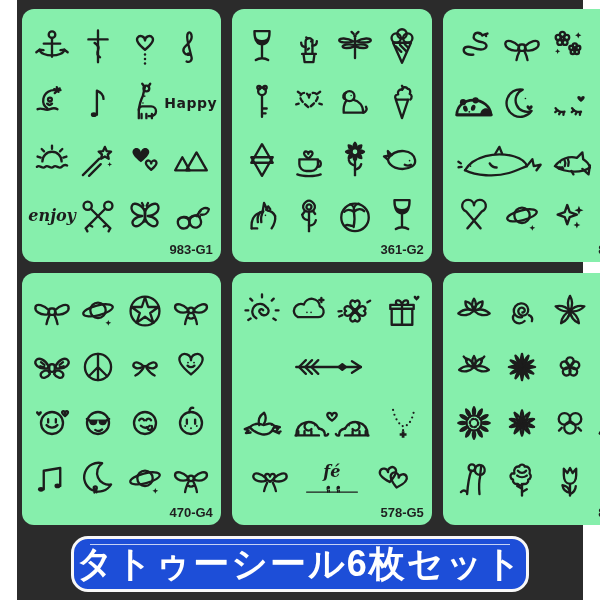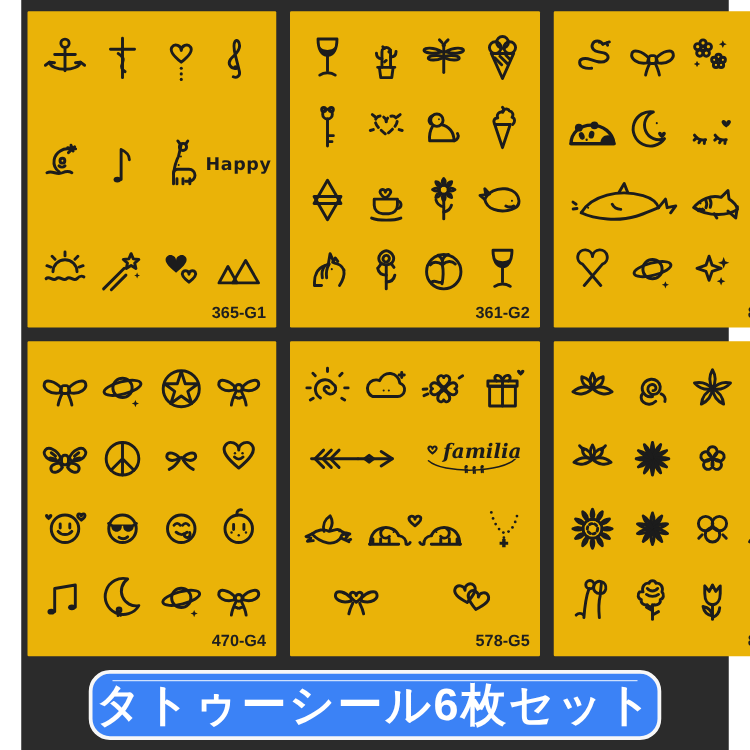--- a/index.html
+++ b/index.html
@@ -1,41 +1,41 @@
 <!DOCTYPE html>
 <html><head>
 <meta charset="utf-8">
 <style>
   html,body{margin:0;padding:0}
   body{width:600px;height:600px;position:relative;background:#ffffff;overflow:hidden;
        font-family:"Liberation Sans","DejaVu Sans",sans-serif}
   .stage{position:absolute;top:0;bottom:0;left:17px;right:17px;background:#2b2b2b}
   .sheet-grid{display:grid;grid-template-columns:1fr 1fr 1fr;grid-template-rows:253px 252px;
        gap:11px;padding:9px 5px 0 5px}
-  .sheet{position:relative;background:#eab308;border-radius:1px;
+  .sheet{position:relative;background:#86efac;border-radius:12px;
        display:flex;flex-direction:column;justify-content:space-between;
        padding:14px 7px 22px 7px;box-sizing:border-box}
   .row{display:flex;align-items:center;min-height:48px}
   .cell{flex:1;display:flex;align-items:center;justify-content:center;min-width:0}
   .cell.col{flex-direction:column}
   .ic{width:44px;height:44px;stroke:#1c1c1c;fill:none;stroke-width:1.7;
       stroke-linecap:round;stroke-linejoin:round;overflow:visible}
   .ic.wide{width:98px;height:44px}
   .ic.mini{width:14px;height:14px;stroke-width:1.9;margin-right:1px}
   .ic.flo{height:16px;stroke-width:1.5}
   .ic.flo.familia{width:84px;margin-top:-3px}
   .ic.flo.birds{width:58px;margin-top:-1px}
   .word{display:flex;align-items:center;justify-content:center;color:#1c1c1c;white-space:nowrap}
   .word.print{font-family:"DejaVu Sans",sans-serif;font-weight:700;font-size:14px;letter-spacing:.5px}
   .word.script{font-family:"DejaVu Serif","Liberation Serif",serif;font-style:italic;
        font-weight:700;font-size:16px}
   .code{position:absolute;right:8px;bottom:5px;font-weight:700;font-size:13px;color:#1f1f1f;
        font-family:"Liberation Sans","DejaVu Sans",sans-serif}
   .banner{position:relative;margin:11px auto 0 auto;width:452px;height:50px;
-       border:3px solid #f7f7f7;border-radius:17px;background:#3b82f6;
+       border:3px solid #f7f7f7;border-radius:17px;background:#1d4ed8;
        display:flex;align-items:center;justify-content:center}
   .banner .inner-line{position:absolute;top:5px;left:16px;right:16px;height:1px;
        background:rgba(255,255,255,.75)}
   .banner-label{color:#ffffff;font-size:36px;font-weight:700;letter-spacing:2px;
        font-family:"Liberation Sans","DejaVu Sans",sans-serif}
 </style>
 </head>
 <body>
 
 <svg style="position:absolute;width:0;height:0" aria-hidden="true">
@@ -678,21 +678,43 @@
             <svg class="ic">
               <use href="#i-heart-pair"></use>
             </svg>
           </div>
           <div class="cell" style="flex: 1 1 0%;">
             <svg class="ic">
               <use href="#i-mountains"></use>
             </svg>
           </div>
         </div>
-        <div class="code">365-G1</div>
+        <div class="row">
+          <div class="cell" style="flex: 1 1 0%;">
+            <div class="word script">
+              <span>enjoy</span>
+            </div>
+          </div>
+          <div class="cell" style="flex: 1 1 0%;">
+            <svg class="ic">
+              <use href="#i-crossed-keys"></use>
+            </svg>
+          </div>
+          <div class="cell" style="flex: 1 1 0%;">
+            <svg class="ic">
+              <use href="#i-butterfly"></use>
+            </svg>
+          </div>
+          <div class="cell" style="flex: 1 1 0%;">
+            <svg class="ic">
+              <use href="#i-acorns"></use>
+            </svg>
+          </div>
+        </div>
+        <div class="code">983-G1</div>
       </div>
       <div class="sheet">
         <div class="row">
           <div class="cell" style="flex: 1 1 0%;">
             <svg class="ic">
               <use href="#i-wine-glass"></use>
             </svg>
           </div>
           <div class="cell" style="flex: 1 1 0%;">
             <svg class="ic">
@@ -973,31 +995,20 @@
               <use href="#i-gift"></use>
             </svg>
           </div>
         </div>
         <div class="row">
           <div class="cell" style="flex: 2 1 0%;">
             <svg class="ic wide">
               <use href="#i-arrow"></use>
             </svg>
           </div>
-          <div class="cell col" style="flex: 2 1 0%;">
-            <div class="word script">
-              <svg class="ic mini">
-                <use href="#i-mini-heart"></use>
-              </svg>
-              <span>familia</span>
-            </div>
-            <svg class="ic flo familia">
-              <use href="#i-flo-familia"></use>
-            </svg>
-          </div>
         </div>
         <div class="row">
           <div class="cell" style="flex: 1 1 0%;">
             <svg class="ic">
               <use href="#i-dove"></use>
             </svg>
           </div>
           <div class="cell" style="flex: 2 1 0%;">
             <svg class="ic wide">
               <use href="#i-elephants"></use>
@@ -1006,20 +1017,28 @@
           <div class="cell" style="flex: 1 1 0%;">
             <svg class="ic">
               <use href="#i-rosary"></use>
             </svg>
           </div>
         </div>
         <div class="row">
           <div class="cell" style="flex: 1 1 0%;">
             <svg class="ic">
               <use href="#i-bow-heart"></use>
+            </svg>
+          </div>
+          <div class="cell col" style="flex: 1 1 0%;">
+            <div class="word script">
+              <span>fé</span>
+            </div>
+            <svg class="ic flo birds">
+              <use href="#i-flo-birds"></use>
             </svg>
           </div>
           <div class="cell" style="flex: 1 1 0%;">
             <svg class="ic">
               <use href="#i-linked-hearts"></use>
             </svg>
           </div>
         </div>
         <div class="code">578-G5</div>
       </div>

